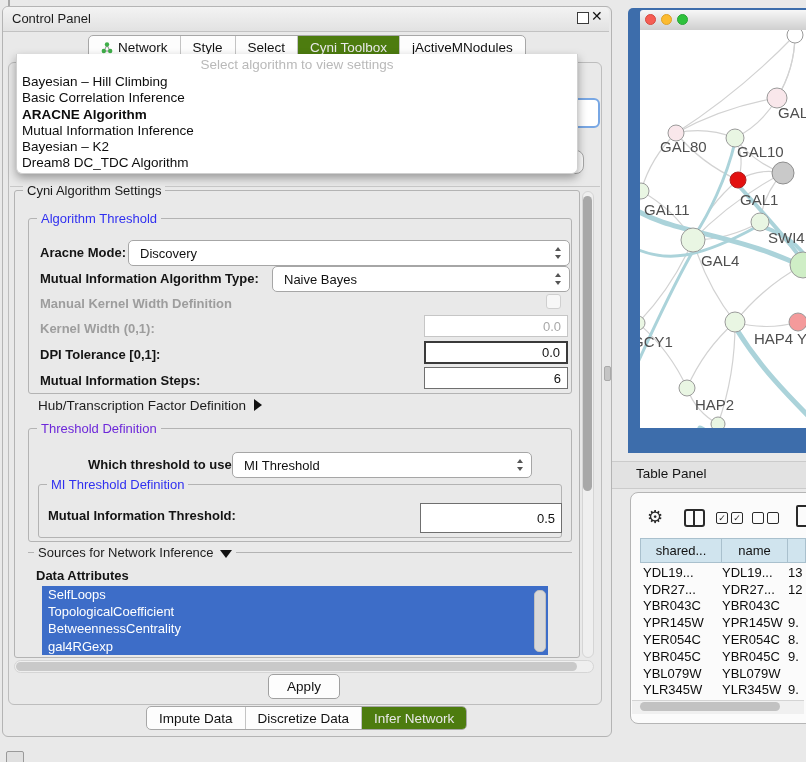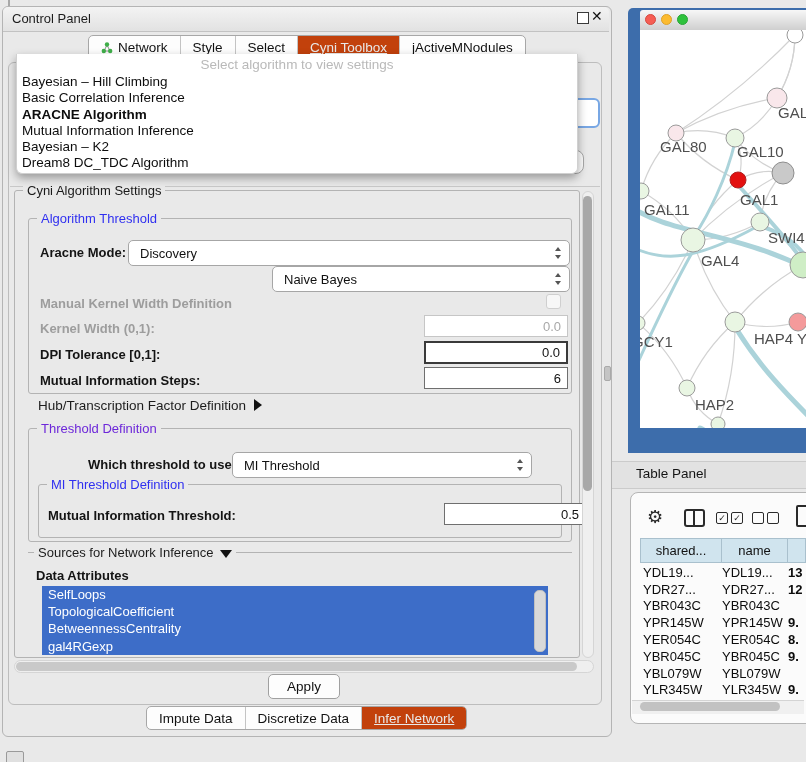--- a/index.html
+++ b/index.html
@@ -11,21 +11,21 @@
   #cp{left:2px;top:6px;width:608px;height:729px;border:1px solid #b4b4b4;border-radius:6px;background:#e9e9e9;}
   #cp-titlebar{left:3px;top:7px;width:606px;height:24px;background:linear-gradient(#f3f3f3,#e2e2e2);
                border-bottom:1px solid #c2c2c2;border-radius:5px 5px 0 0;}
   #cp-title{left:12px;top:11px;font-size:13px;color:#1c1c1c;}
   #float-btn{left:577px;top:12px;width:10px;height:10px;border:1.5px solid #3a3a3a;background:#fff;}
   #close-btn{left:591px;top:8px;font-size:14px;font-weight:bold;color:#111;}
 
   .segbar{display:flex;border:1px solid #a7a7a7;border-radius:5px;background:#fdfdfd;overflow:hidden;height:22px;}
   .seg-tab{display:flex;align-items:center;gap:5px;padding:0 12px;font-size:13.5px;color:#111;border-left:1px solid #c4c4c4;white-space:nowrap;}
   .seg-tab:first-child{border-left:none;justify-content:center;}
-  .seg-tab.sel{background:#c2410c;color:#e9e9e9;text-decoration:underline;}
+  .seg-tab.sel{background:#4d7c0f;color:#e9e9e9;}
   #top-tabs{left:88px;top:35px;}
   #bottom-tabs{left:146px;top:706px;}
 
   #cp-body{left:8px;top:62px;width:592px;height:641px;border:1px solid #bdbdbd;border-radius:6px;background:#e9e9e9;}
   #body-divider{left:10px;top:186px;width:590px;height:1px;background:#c8c8c8;}
 
   
   .combo-frag-blue{left:570px;top:98px;width:26px;height:26px;background:#fff;border:2px solid #78a7e4;border-radius:6px;}
   .combo-frag-gray{left:552px;top:150px;width:30px;height:22px;background:#fdfdfd;border:1px solid #a8a8a8;border-radius:8px;}
 
@@ -113,21 +113,21 @@
   #doc-icon{left:796px;top:505px;width:13px;height:18px;border:2px solid #2a2a2a;border-radius:2px;}
 
   #tbl-head{left:640px;top:538px;width:166px;height:25px;display:flex;}
   .th{background:#d0e4ee;border:1px solid #a9c0cd;border-left:none;display:flex;align-items:center;justify-content:center;
       font-size:13px;color:#111;box-sizing:border-box;}
   .th:first-child{border-left:1px solid #a9c0cd;}
   .th.c1{width:82px;} .th.c2{width:66px;} .th.c3{flex:1;}
   #tbl-body{left:640px;top:564px;width:166px;height:144px;overflow:hidden;}
   .tr{display:flex;height:16.8px;align-items:center;}
   .td{font-size:13px;color:#0c0c0c;white-space:nowrap;overflow:hidden;box-sizing:border-box;}
-  .td.c1{width:82px;padding-left:3px;} .td.c2{width:66px;} .td.c3{flex:1;font-weight:bold;}
+  .td.c1{width:82px;padding-left:3px;} .td.c2{width:66px;} .td.c3{flex:1;}
 
   #tbl-hscroll-track{left:632px;top:700px;width:172px;height:13px;background:#f0f0f0;border-top:1px solid #d4d4d4;}
   #tbl-hscroll-thumb{left:640px;top:702px;width:140px;height:9px;background:#c2c2c2;border-radius:5px;}
 
   .net-tab-icon svg{display:block;}
 </style>
 </head>
 <body>
 
 <div id="root">
@@ -178,20 +178,21 @@
   </div>
 
   <div class="abs group" id="fs-algo">
     <span class="legend blue">Algorithm Threshold</span>
   </div>
   <div class="abs lbl" style="left:40px;top:245px;">Aracne Mode:</div>
   <div class="abs combo" style="left:128px;top:240px;width:440px;height:24px;">
     <span class="val">Discovery</span>
     <span class="stepper"></span>
   </div>
+  <div class="abs lbl" style="left:40px;top:271px;">Mutual Information Algorithm Type:</div>
   <div class="abs combo" style="left:272px;top:266px;width:296px;height:24px;">
     <span class="val">Naive Bayes</span>
     <span class="stepper"></span>
   </div>
   <div class="abs lbl dis" style="left:40px;top:296px;">Manual Kernel Width Definition</div>
   <div class="abs checkbox" style="left:546px;top:294px;"></div>
   <div class="abs lbl dis" style="left:40px;top:321px;">Kernel Width (0,1):</div>
   <div class="abs field dis" style="left:424px;top:315px;width:144px;height:22px;">0.0</div>
   <div class="abs lbl" style="left:40px;top:347px;">DPI Tolerance [0,1]:</div>
   <div class="abs field focus" style="left:424px;top:341px;width:144px;height:23px;">0.0</div>
@@ -207,21 +208,21 @@
   </div>
   <div class="abs lbl" style="left:88px;top:457px;">Which threshold to use:</div>
   <div class="abs combo" style="left:232px;top:452px;width:298px;height:24px;">
     <span class="val">MI Threshold</span>
     <span class="stepper"></span>
   </div>
   <div class="abs group" id="fs-mithr">
     <span class="legend blue">MI Threshold Definition</span>
   </div>
   <div class="abs lbl" style="left:48px;top:508px;">Mutual Information Threshold:</div>
-  <div class="abs field dark" style="left:420px;top:503px;width:142px;height:22px;margin-left:24px;">0.5</div>
+  <div class="abs field dark" style="left:420px;top:503px;width:142px;height:30px;">0.5</div>
 
   <div class="abs" id="sources-line"></div>
   <div class="abs plain" id="sources-legend">
     <span>Sources for Network Inference</span><span class="tri-down"></span>
   </div>
   <div class="abs lbl" style="left:36px;top:568px;">Data Attributes</div>
   <div class="abs" id="attr-list">
       <div class="attr-item">SelfLoops</div>
       <div class="attr-item">TopologicalCoefficient</div>
       <div class="attr-item">BetweennessCentrality</div>

